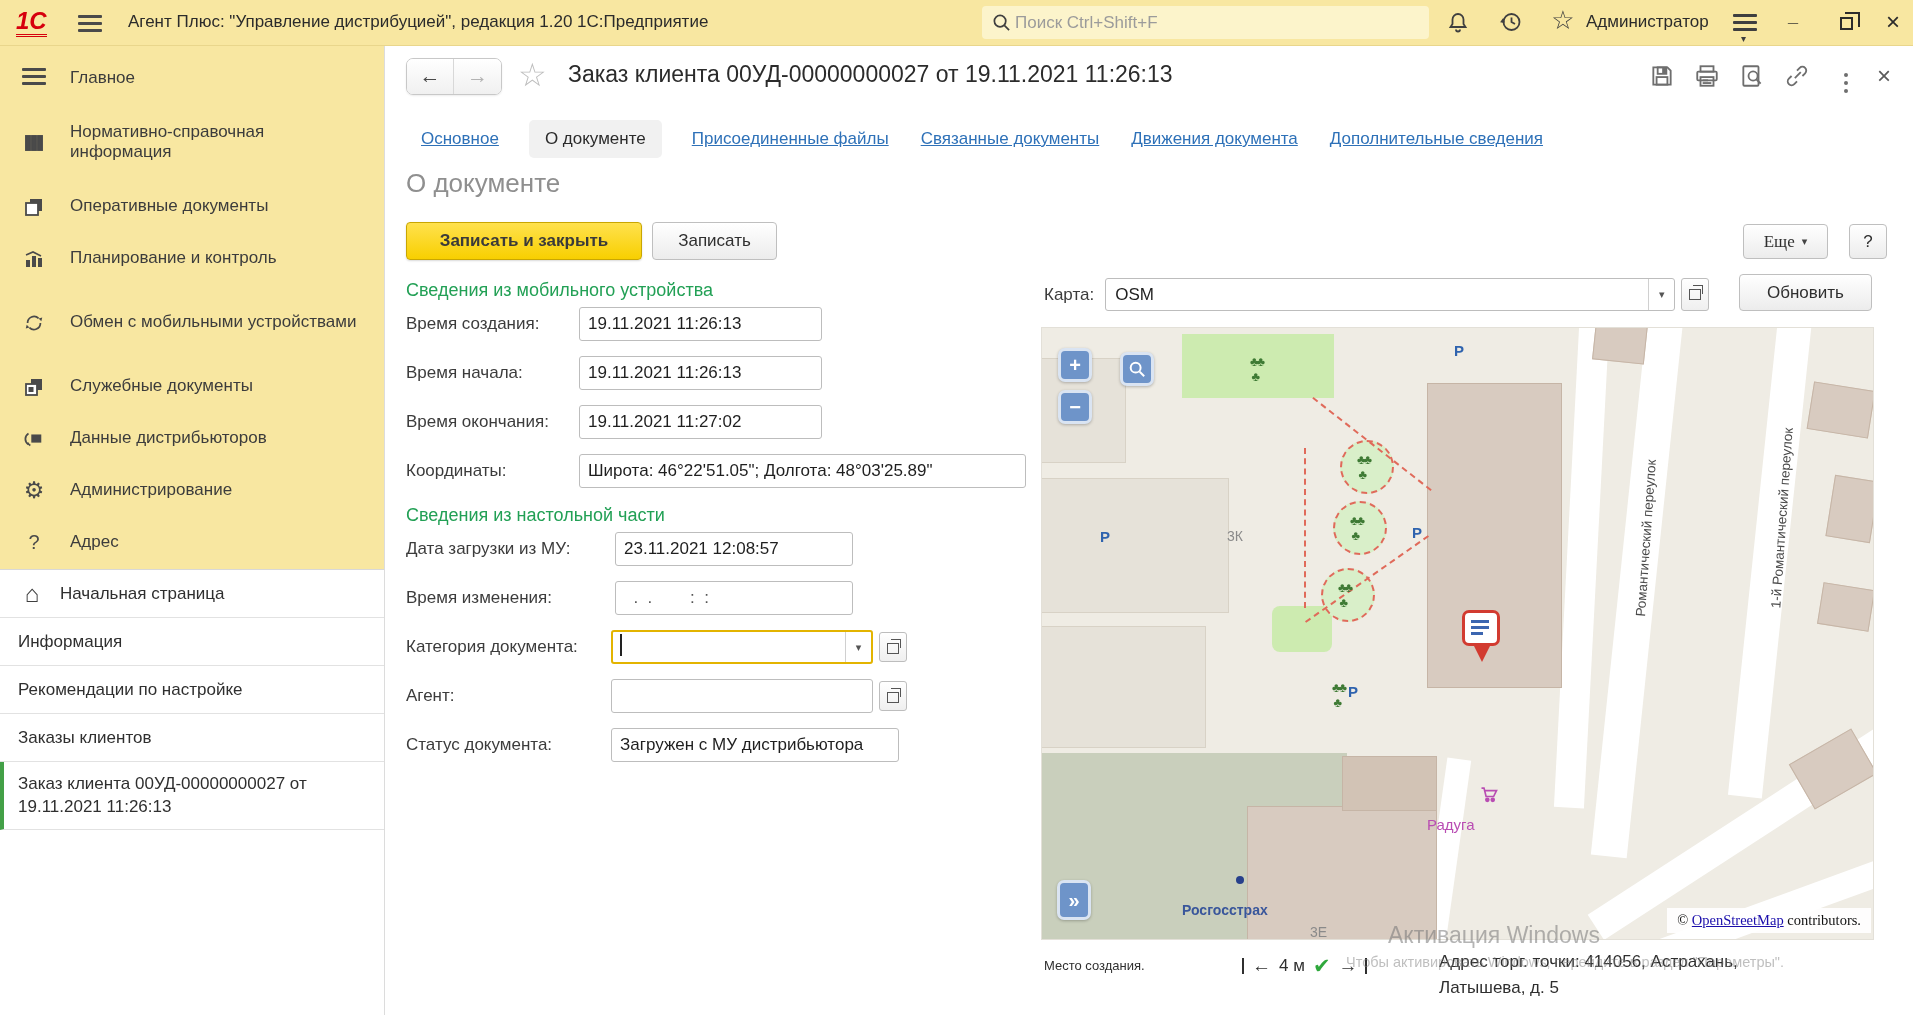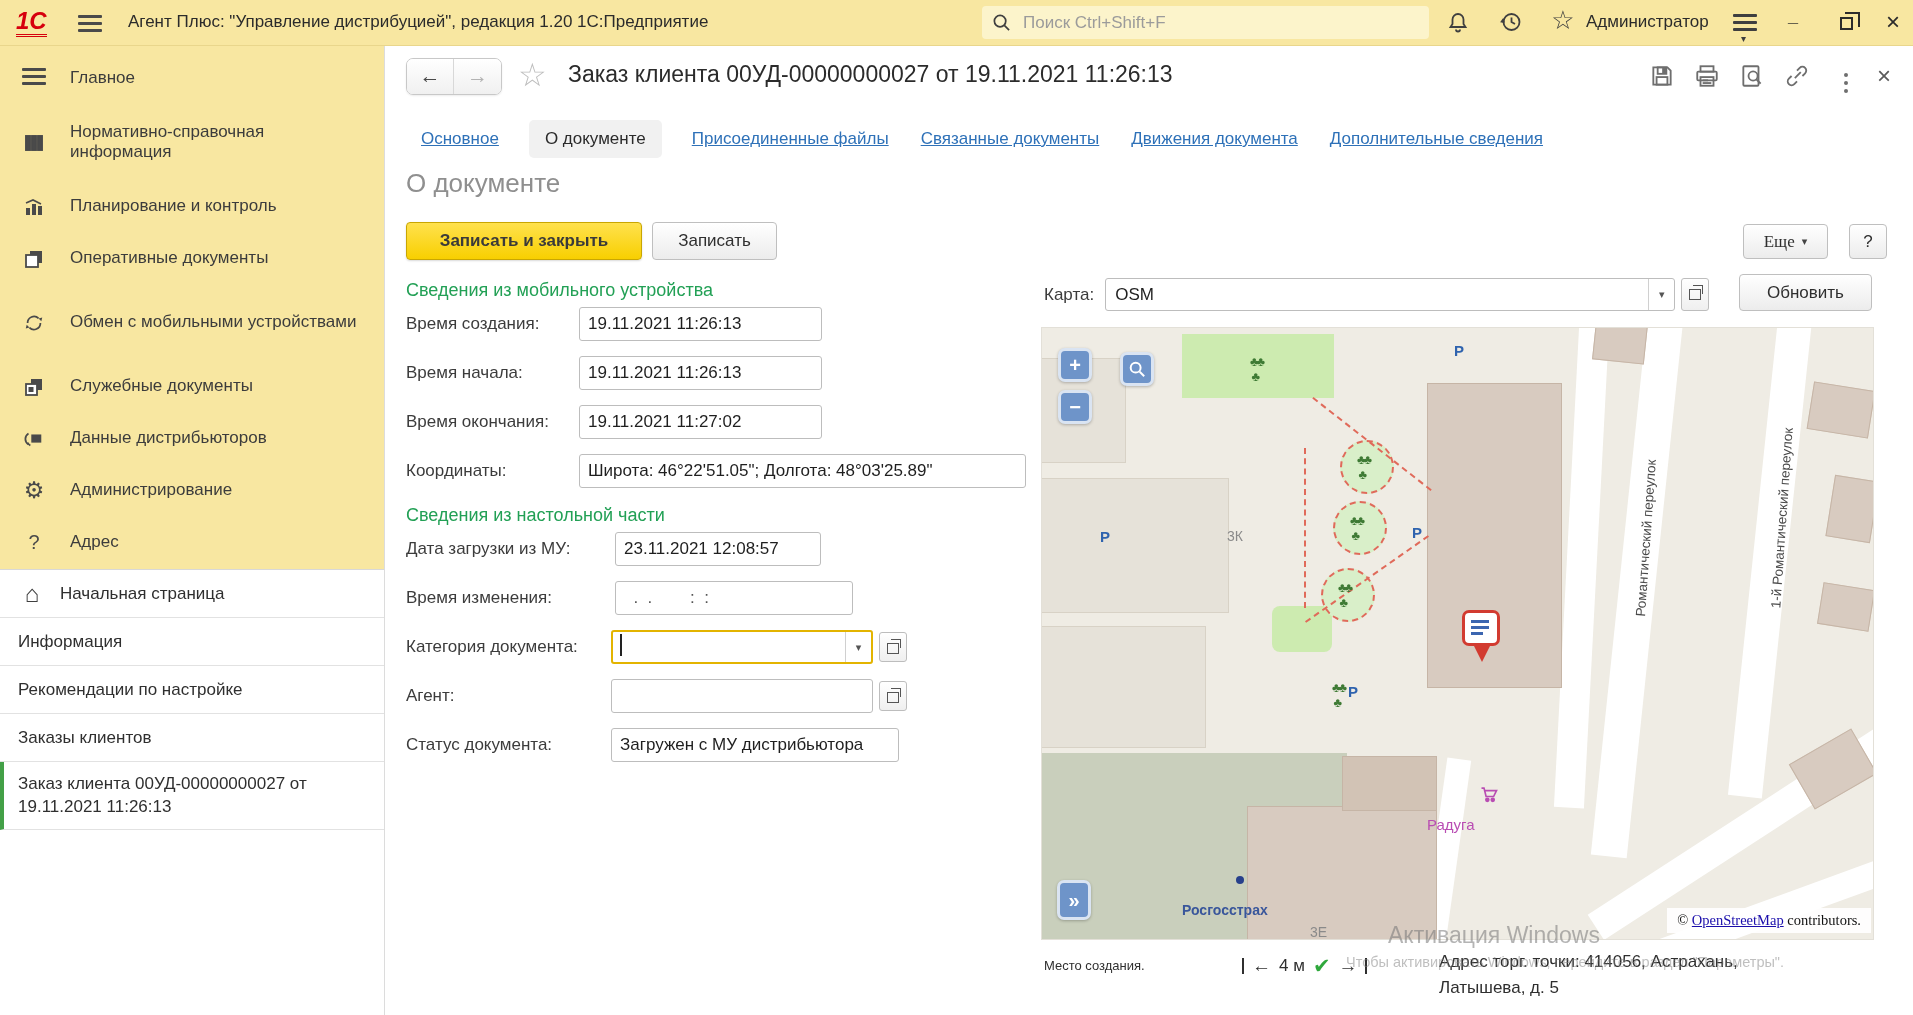--- a/index.html
+++ b/index.html
@@ -6,21 +6,21 @@
   html,body { width:1913px; height:1015px; overflow:hidden; font-family:"Liberation Sans",sans-serif; background:#fff; }
 
   
   #topbar { position:absolute; left:0; top:0; width:1913px; height:46px; background:#F8E7A1; border-bottom:1px solid #E9D68C; z-index:50; }
   #logo { position:absolute; left:16px; top:8px; color:#D6000D; font-weight:bold; font-style:italic; font-size:24px; border-bottom:3px double #D6000D; line-height:26px; }
   .hbars { display:inline-block; width:24px; height:17px; position:relative; }
   .hbars i { position:absolute; left:0; width:24px; height:3px; background:#4a4a4a; border-radius:1px; }
   .hbars i:nth-child(1){top:0;} .hbars i:nth-child(2){top:7px;} .hbars i:nth-child(3){top:14px;}
   #top-menu-btn { position:absolute; left:78px; top:15px; }
   #app-title { position:absolute; left:128px; top:12px; font-size:17px; color:#2b2b2b; }
-  #searchbox { position:absolute; left:982px; top:6px; width:447px; height:33px; background:#FCF4CB; border-radius:4px; display:flex; align-items:center; padding:0 10px; gap:12px; }
+  #searchbox { position:absolute; left:982px; top:6px; width:447px; height:33px; background:#FCF4CB; border-radius:4px; display:flex; align-items:center; padding:0 10px; gap:4px; }
   #searchbox .ph { color:#9b9b9b; font-size:17px; }
   .topicon { position:absolute; top:10px; width:26px; height:26px; color:#3f3f3f; text-align:center; font-size:22px; line-height:26px; cursor:pointer; }
   #user-name { position:absolute; left:1586px; top:12px; font-size:17px; color:#2b2b2b; }
   #svc-menu { position:absolute; left:1733px; top:14px; }
   #svc-menu .hbars i { height:2.5px; background:#3f3f3f;}
   #svc-menu .car { position:absolute; left:8px; top:19px; font-size:10px; color:#3f3f3f; }
   #win-min { left:1788px; top:6px; position:absolute; color:#2b2b2b; font-size:18px; font-weight:bold; }
   .restore-ic { position:absolute; width:13px; height:13px; border:2px solid #2b2b2b; background:transparent; }
   .restore-ic:before { content:""; position:absolute; left:3px; top:-7px; width:13px; height:13px; border:2px solid #2b2b2b; border-bottom:none; border-left:none; }
   #win-close { position:absolute; left:1886px; top:9px; font-size:24px; color:#2b2b2b; line-height:26px; }
@@ -168,33 +168,33 @@
     <div class="mitem tall">
       <span class="micon"><svg class="sic" width="22" height="22" viewBox="0 0 22 22">
             <rect x="3" y="4" width="4" height="14" fill="#4a4a4a"></rect>
             <rect x="9" y="4" width="4" height="14" fill="#4a4a4a"></rect>
             <rect x="15" y="4" width="4" height="14" fill="#4a4a4a"></rect>
           </svg></span>
       <span>Нормативно-справочная информация</span>
     </div>
     <div class="mitem">
       <span class="micon"><svg width="22" height="22" viewBox="0 0 22 22">
+            <rect x="7" y="3" width="12" height="12" fill="#4a4a4a"></rect>
+            <rect x="3" y="7" width="12" height="12" fill="#fff" stroke="#4a4a4a" stroke-width="1.8"></rect>
+          </svg></span>
+      <span>Оперативные документы</span>
+    </div>
+    <div class="mitem">
+      <span class="micon"><svg width="22" height="22" viewBox="0 0 22 22">
             <rect x="3" y="12" width="4" height="7" fill="#4a4a4a"></rect>
             <rect x="9" y="8" width="4" height="11" fill="#4a4a4a"></rect>
             <rect x="15" y="10" width="4" height="9" fill="#4a4a4a"></rect>
             <path d="M3 7l7-3 8 4" stroke="#4a4a4a" stroke-width="1.6" fill="none"></path>
           </svg></span>
       <span>Планирование и контроль</span>
-    </div>
-    <div class="mitem">
-      <span class="micon"><svg width="22" height="22" viewBox="0 0 22 22">
-            <rect x="7" y="3" width="12" height="12" fill="#4a4a4a"></rect>
-            <rect x="3" y="7" width="12" height="12" fill="#fff" stroke="#4a4a4a" stroke-width="1.8"></rect>
-          </svg></span>
-      <span>Оперативные документы</span>
     </div>
     <div class="mitem tall">
       <span class="micon"><svg class="sic" width="22" height="22" viewBox="0 0 24 24">
             <path d="M19 12a7 7 0 0 1-12 5"></path>
             <path d="M5 12a7 7 0 0 1 12-5"></path>
             <path d="M4 14l3 3-4 1z" fill="#4a4a4a" stroke="none"></path>
             <path d="M20 10l-3-3 4-1z" fill="#4a4a4a" stroke="none"></path>
           </svg></span>
       <span>Обмен с мобильными устройствами</span>
     </div>
@@ -320,21 +320,21 @@
       <span class="finput" style="width:243px">19.11.2021 11:27:02</span>
     </div>
   <div class="frow" style="top:408px">
       <span class="flabel" style="width:173px">Координаты:</span>
       <span class="finput" style="width:447px">Широта: 46°22'51.05"; Долгота: 48°03'25.89"</span>
     </div>
 
   <div class="sect-h" style="top:459px">Сведения из настольной части</div>
   <div class="frow" style="top:486px">
       <span class="flabel" style="width:209px">Дата загрузки из МУ:</span>
-      <span class="finput" style="width:206px">23.11.2021 12:08:57</span>
+      <span class="finput" style="width:238px">23.11.2021 12:08:57</span>
     </div>
   <div class="frow" style="top:535px">
       <span class="flabel" style="width:209px">Время изменения:</span>
       <span class="finput" style="width:238px; color:#555;">  .  .        :  :</span>
     </div>
   <div class="frow" style="top:584px">
     <span class="flabel" style="width:205px">Категория документа:</span>
     <span class="finput focused" style="width:262px; padding:0;">
       <span style="flex:1; padding-left:7px;"><span class="caret-line"></span></span>
       <span class="combo-arrow">▾</span>

